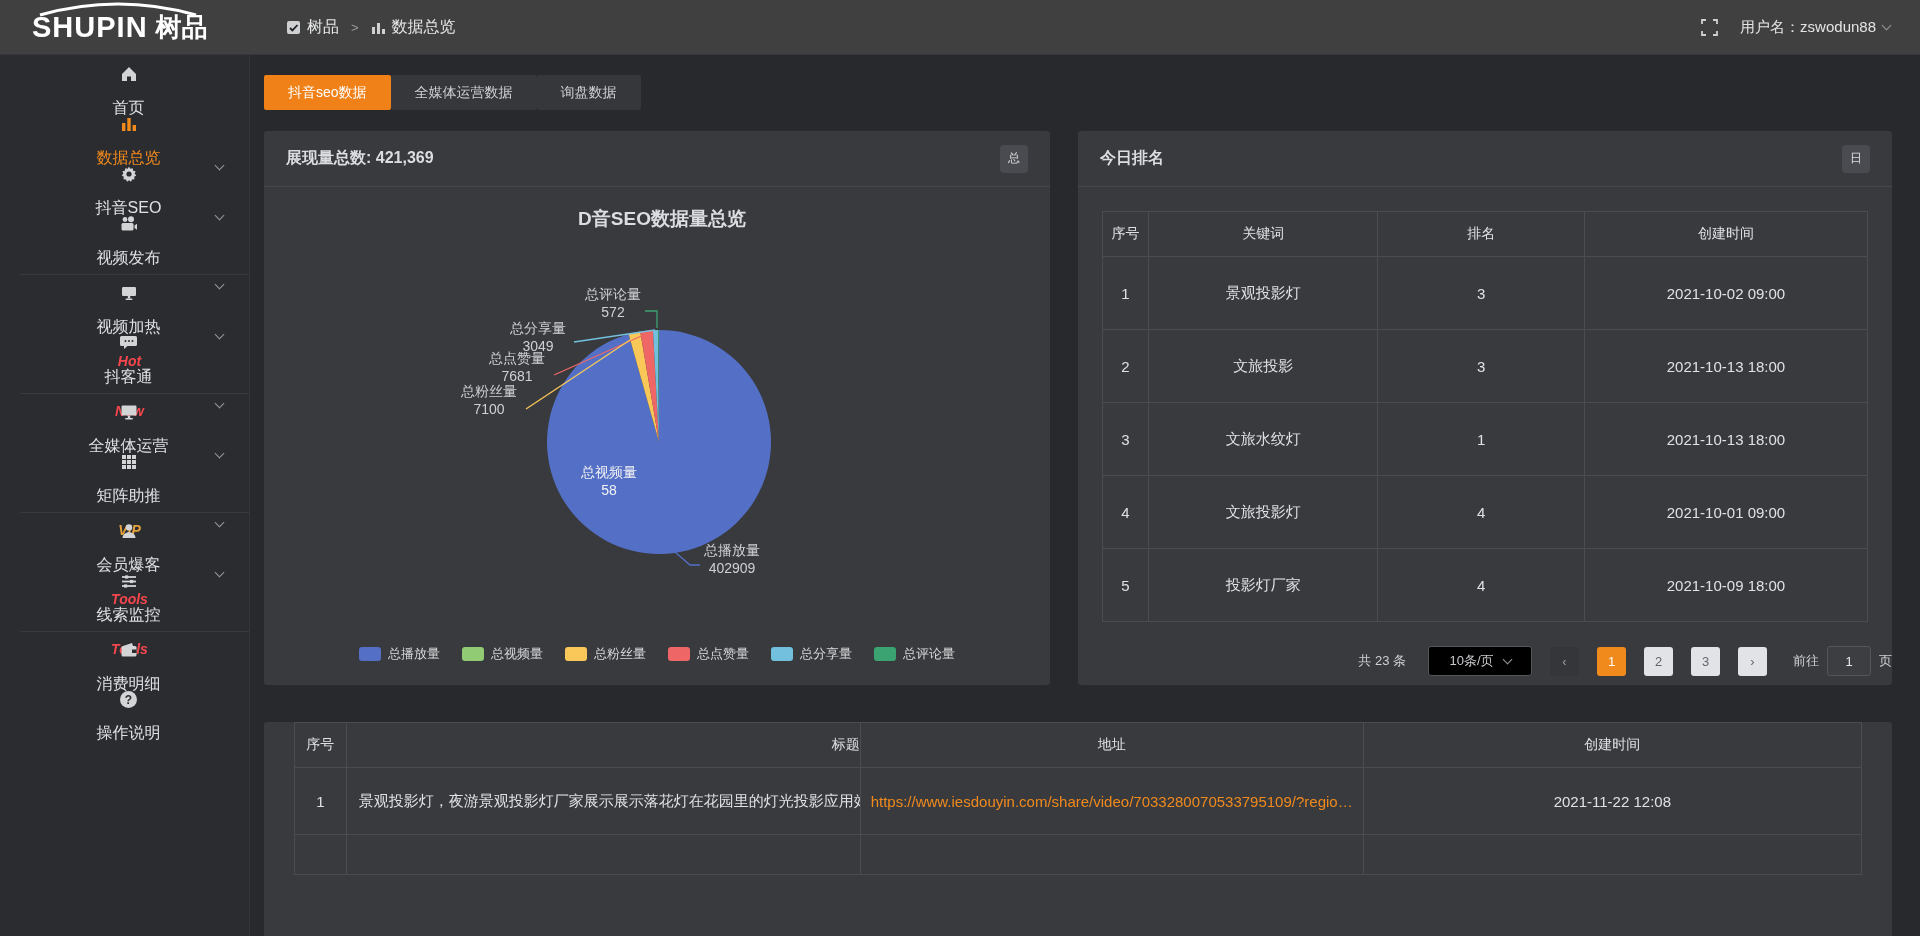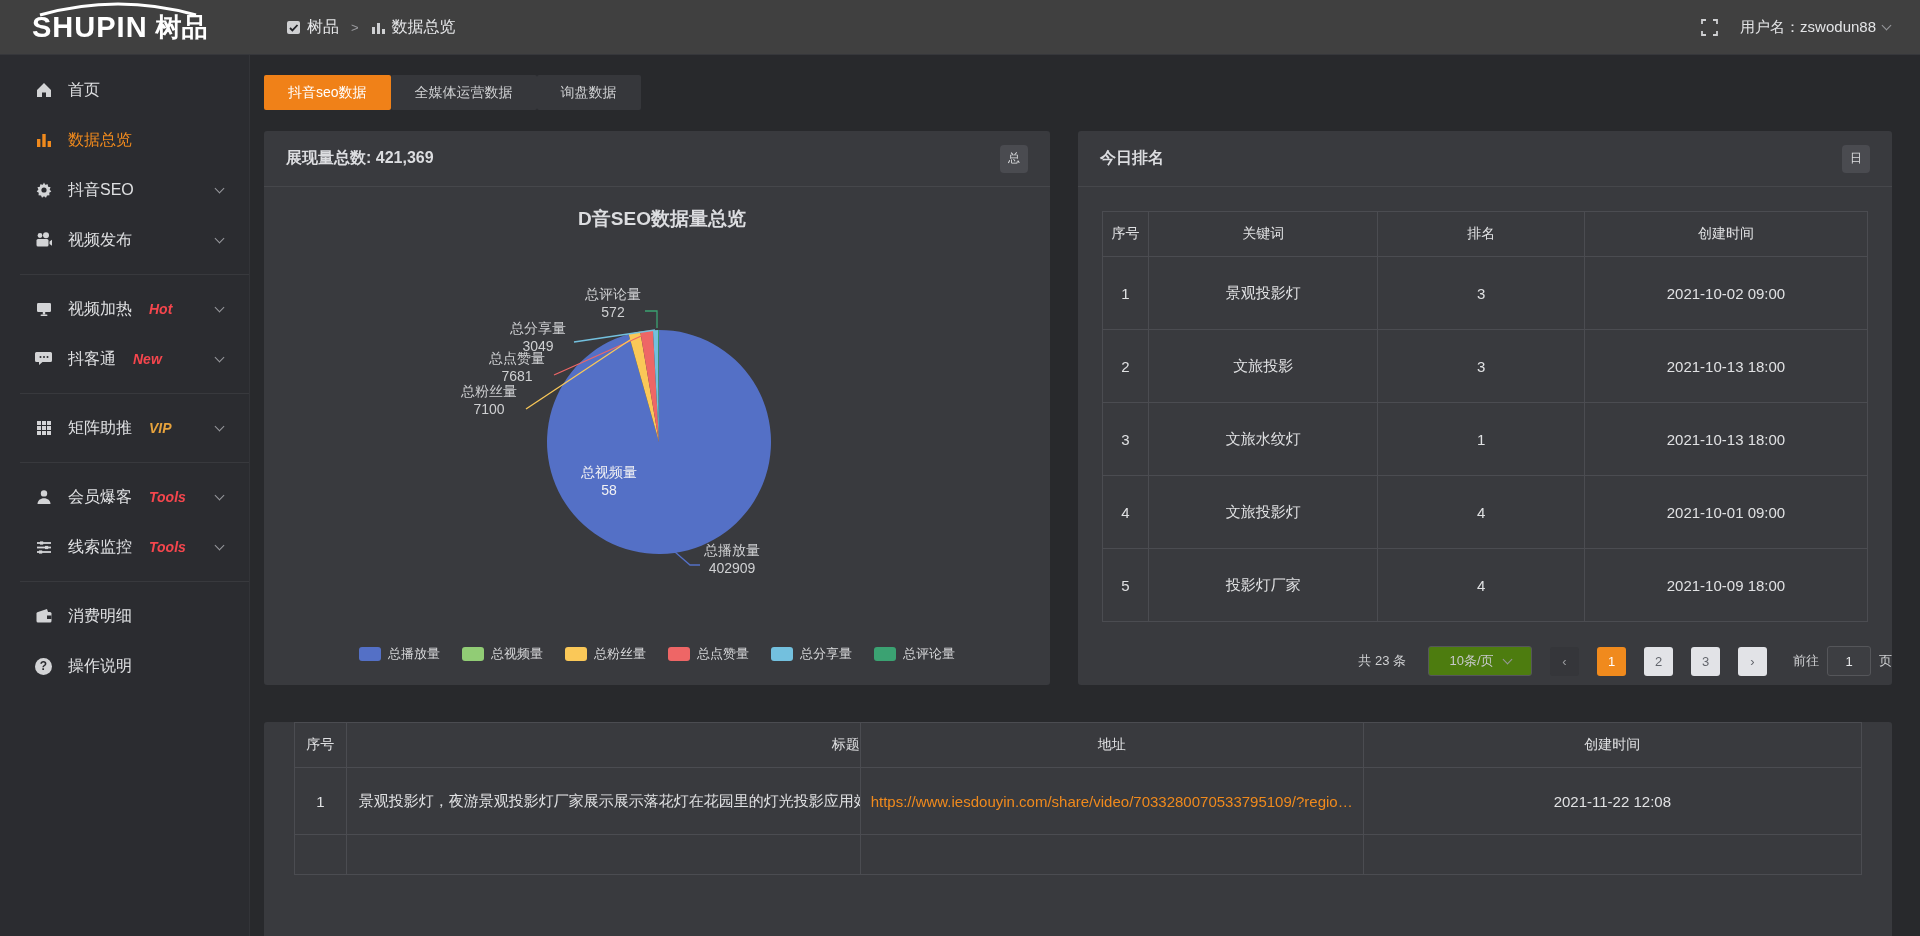--- a/index.html
+++ b/index.html
@@ -21,21 +21,21 @@
   .topbar-right { margin-left:auto; display:flex; align-items:center; gap:22px; padding-right:30px; }
   .fullscreen { cursor:pointer; display:flex; }
   .username { display:flex; align-items:center; gap:7px; font-size:15px; color:#e3e4e6; cursor:pointer; }
   .chev { width:7px; height:7px; border-right:1.6px solid #97989c; border-bottom:1.6px solid #97989c;
     transform:rotate(45deg); display:inline-block; margin-top:-3px; }
 
   
   .sidebar { position:fixed; top:55px; left:0; bottom:0; width:250px; background:#2b2c30;
     border-right:1px solid #333438; padding-top:10px; }
   .side-item { height:50px; display:flex; align-items:center; padding:0 26px 0 34px; gap:15px;
-    font-size:16px; color:#dfe0e2; cursor:pointer; position:relative; }
+    font-size:16px; color:#dfe0e2; cursor:pointer; position:relative;flex-direction:column; }
   .side-item .icon { width:19px; height:19px; display:flex; align-items:center; justify-content:center; color:#d3d4d6; }
   .side-item.active, .side-item.active .icon { color:#f08a1d; }
   .side-item .badge { font-size:14px; font-weight:700; font-style:italic; margin-left:2px; }
   .side-item .chev { position:absolute; right:26px; }
   .side-div { border-top:1px solid #38393d; margin:9px 0 9px 20px; }
   .qcircle { width:17px; height:17px; border-radius:50%; background:#d3d4d6; color:#2b2c30;
     font-size:12px; font-weight:700; display:flex; align-items:center; justify-content:center; }
 
   
   .main { margin-left:250px; padding:20px 28px 0 14px; }
@@ -65,21 +65,21 @@
   th { height:45px; font-size:14px; }
   .rank-table { margin:24px; width:calc(100% - 48px); }
   .rank-table td { height:73px; font-size:15px; }
   .rank-table th:nth-child(1), .rank-table td:nth-child(1){ width:6%; }
   .rank-table th:nth-child(2), .rank-table td:nth-child(2){ width:30%; }
   .rank-table th:nth-child(3), .rank-table td:nth-child(3){ width:27%; }
 
   
   .pager { display:flex; align-items:center; justify-content:flex-end; gap:18px; margin-top:14px; font-size:13px; color:#cfd0d2; }
   .pager .total { margin-right:4px; }
-  .sel { width:104px; height:30px; background:#4d7c0f; border:1px solid #55565a; border-radius:3px;
+  .sel { width:104px; height:30px; background:#000000; border:1px solid #55565a; border-radius:3px;
     display:flex; align-items:center; justify-content:center; gap:10px; color:#c8c9cc; cursor:pointer; }
   .pbtn { min-width:29px; height:29px; border-radius:3px; display:flex; align-items:center; justify-content:center;
     font-size:13px; cursor:pointer; }
   .pbtn.dark  { background:#35363a; color:#9a9b9f; }
   .pbtn.light { background:#e2e3e7; color:#63666d; }
   .pbtn.cur   { background:#f08a1d; color:#fff; }
   .goto { margin-left:8px; display:flex; align-items:center; gap:8px; }
   .goto input { width:44px; height:30px; background:#3d3e42; border:1px solid #55565a; border-radius:3px;
     color:#e8e9eb; text-align:center; font-size:13px; outline:none; }
 
@@ -207,20 +207,31 @@
           <circle cx="12.5" cy="7" r="1" fill="#2b2c30"></circle>
         </svg>
       </span>
     <span>抖客通</span>
     <span class="badge" style="color:#f5464d;">New</span>
     <i class="chev"></i>
   </div>
 
   <div class="side-div"></div>
 
+  <div class="side-item">
+    <span class="icon">
+        <svg width="18" height="18" viewBox="0 0 18 18" fill="currentColor">
+          <rect x="1.5" y="2.5" width="15" height="10" rx="1.2"></rect>
+          <rect x="7.8" y="12.8" width="2.4" height="2.2"></rect>
+          <rect x="5" y="15" width="8" height="1.6" rx="0.8"></rect>
+        </svg>
+      </span>
+    <span>全媒体运营</span>
+    <i class="chev"></i>
+  </div>
   <div class="side-item">
     <span class="icon">
         <svg width="18" height="18" viewBox="0 0 18 18" fill="currentColor">
           <g>
             <rect x="2" y="2" width="4" height="4"></rect>
             <rect x="7" y="2" width="4" height="4"></rect>
             <rect x="12" y="2" width="4" height="4"></rect>
             <rect x="2" y="7" width="4" height="4"></rect>
             <rect x="7" y="7" width="4" height="4"></rect>
             <rect x="12" y="7" width="4" height="4"></rect>

